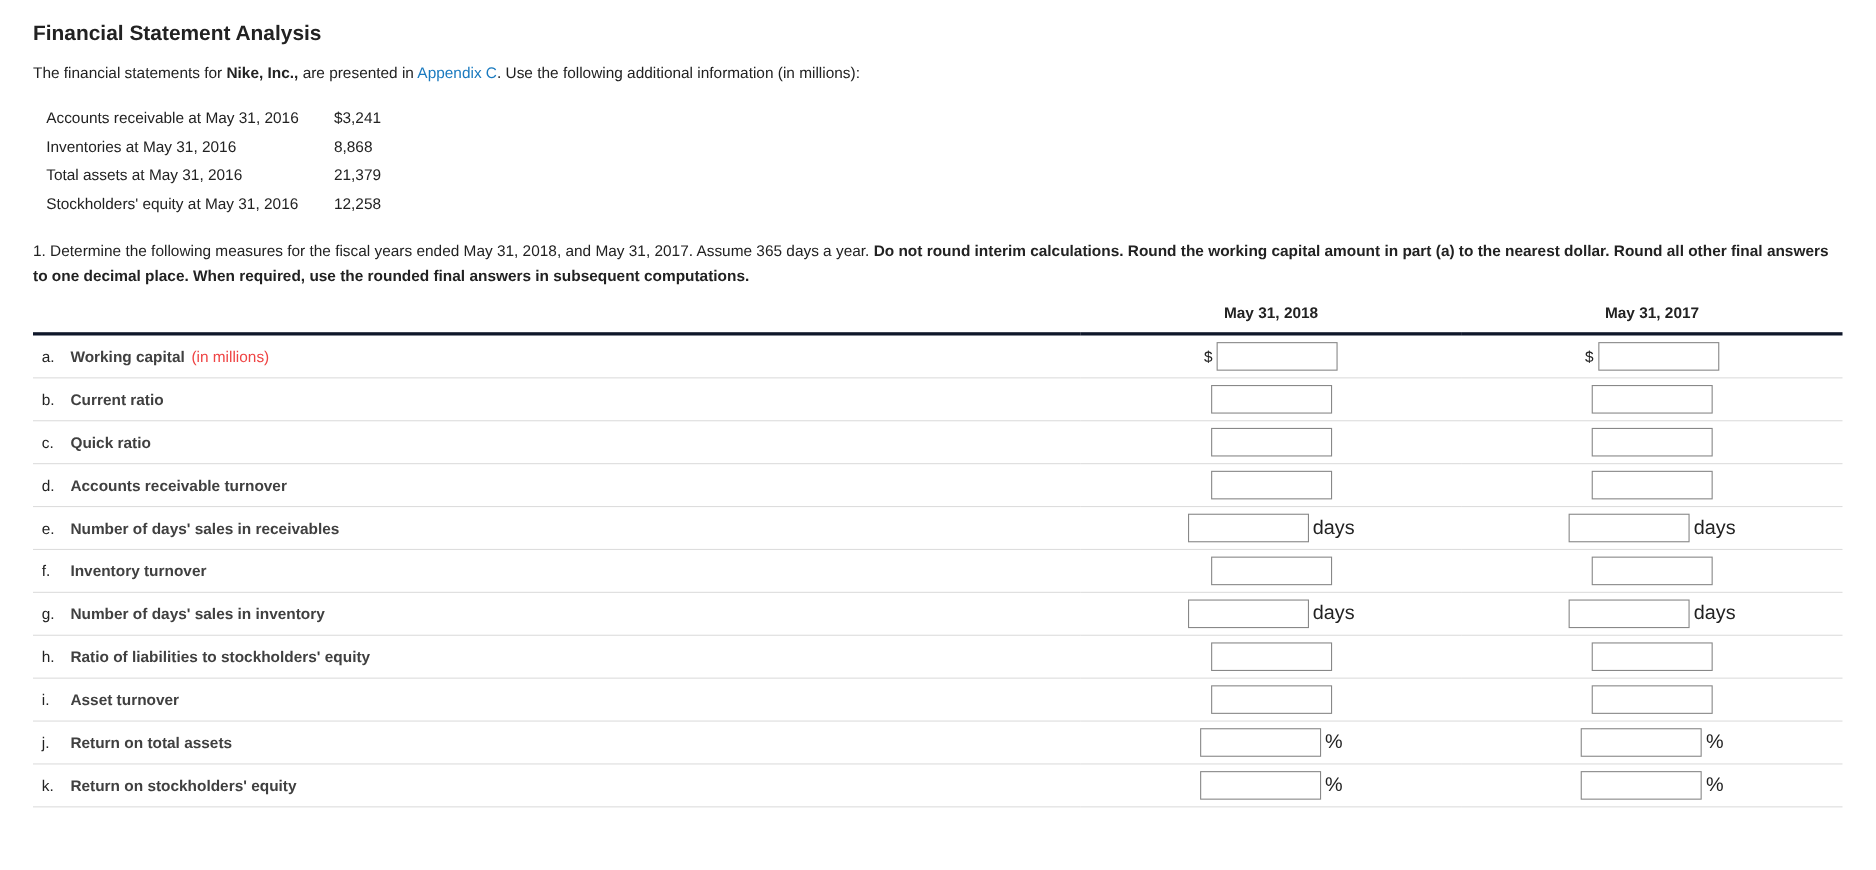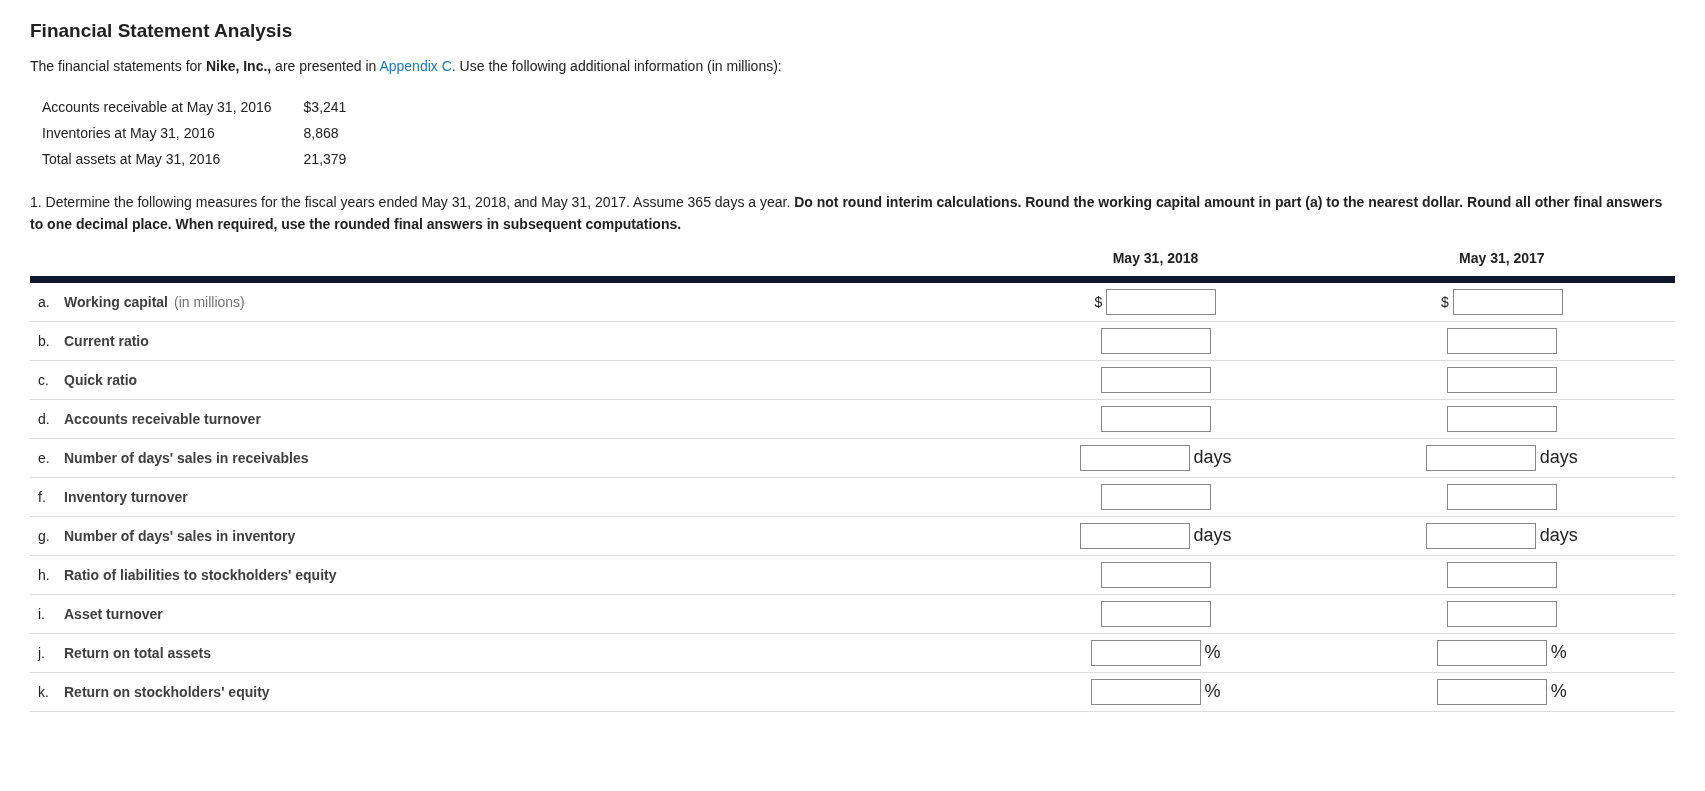--- a/index.html
+++ b/index.html
@@ -46,21 +46,21 @@
     .measures-table {
       width: 100%;
       border-collapse: collapse;
       margin-top: 0;
     }
     .measures-table thead tr th {
       font-weight: bold;
       font-size: 14px;
       text-align: center;
       padding: 6px 10px 10px;
-      border-bottom: 7px solid #0f172a;
+      border-bottom: 3px solid #0f172a;
     }
     .measures-table thead tr th:first-child {
       text-align: left;
       width: 55%;
     }
     .measures-table thead tr th.col-2018 {
       width: 20%;
     }
     .measures-table thead tr th.col-2017 {
       width: 20%;
@@ -81,21 +81,21 @@
     }
     .row-letter {
       color: #222;
       min-width: 20px;
     }
     .row-metric {
       color: #404040;
       font-weight: bold;
     }
     .row-metric-black {
-      color: #737373;
+      color: #ef4444;
     }
     .input-cell {
       text-align: center;
     }
     .input-group {
       display: flex;
       align-items: center;
       justify-content: center;
       gap: 4px;
     }
@@ -131,20 +131,24 @@
         <td>Accounts receivable at May 31, 2016</td>
         <td>$3,241</td>
       </tr>
       <tr>
         <td>Inventories at May 31, 2016</td>
         <td>8,868</td>
       </tr>
       <tr>
         <td>Total assets at May 31, 2016</td>
         <td>21,379</td>
+      </tr>
+      <tr>
+        <td>Stockholders' equity at May 31, 2016</td>
+        <td>12,258</td>
       </tr>
     </tbody>
 </table>
 
 <p class="instruction-text">
   <span>1. Determine the following measures for the fiscal years ended May 31, 2018, and May 31, 2017. Assume 365 days a year. </span><strong>Do not round interim calculations. Round the working capital amount in part (a) to the nearest dollar. Round all other final answers to one decimal place. When required, use the rounded final answers in subsequent computations.</strong>
 </p>
 
 <table class="measures-table">
   <thead>

